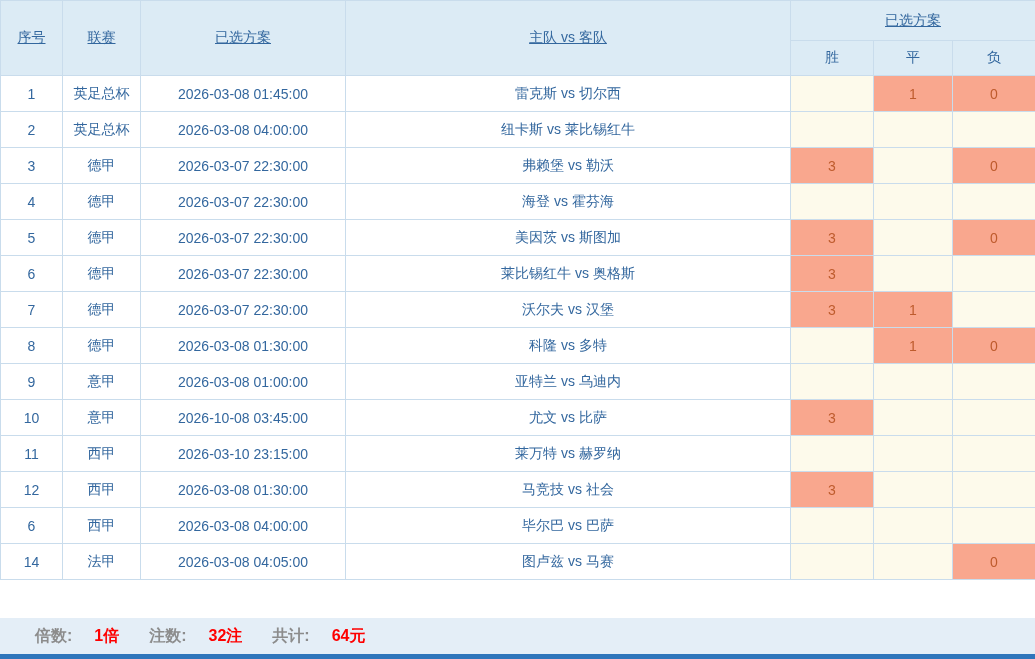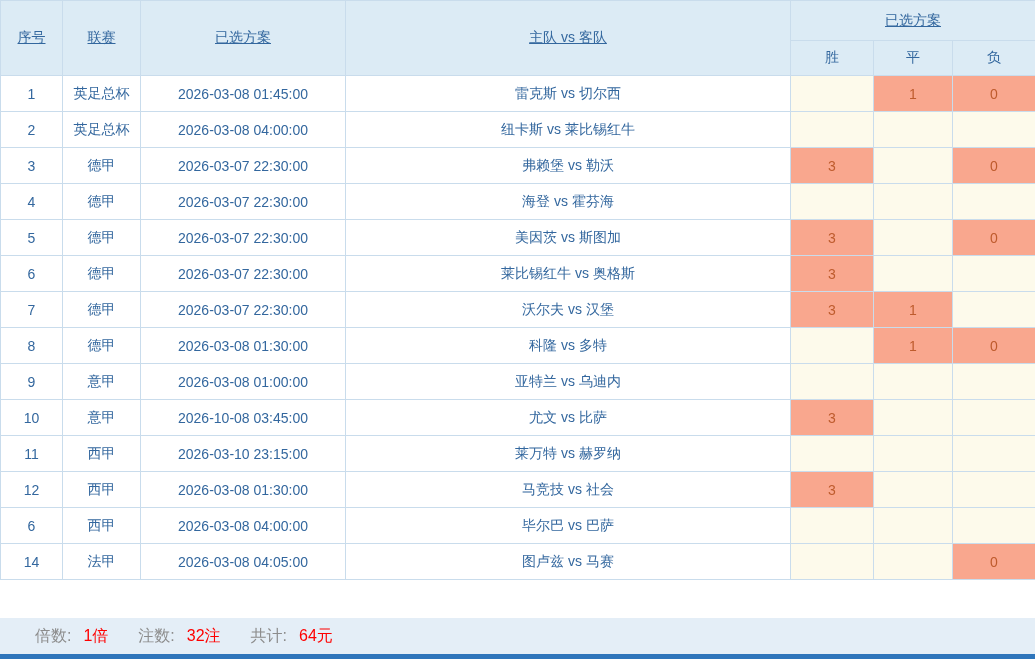--- a/index.html
+++ b/index.html
@@ -28,22 +28,22 @@
   th,td{border:1px solid var(--border);text-align:center;font-weight:normal;
     font-size:14px;color:var(--text_blue);overflow:hidden;white-space:nowrap;}
   thead tr.h1 th{height:40px;background:var(--header_bg);text-decoration:underline;}
   thead tr.h2 th{height:35px;background:var(--header_bg);}
   tbody td{height:36px;background:#ffffff;}
   tbody td.sel{background:var(--cream);cursor:pointer;}
   tbody td.sel.selected{background:var(--orange_bg);color:var(--orange_text);}
   .footer-gap{height:38px;background:#ffffff;}
   .footer-bar{height:36px;background:var(--footer_bg);display:flex;align-items:center;
     padding-left:35px;font-size:16px;color:var(--footer_label);}
-  .footer-bar .group{margin-right:30px;display:flex;align-items:center;}
-  .footer-bar .value{color:var(--red);margin-left:12px;}
+  .footer-bar .group{margin-right:30px;display:flex;align-items:center;font-weight:bold;}
+  .footer-bar .value{color:var(--red);margin-left:22px;}
   .bottom-strip{height:7px;background:var(--bottom_bar);}
 </style>
 </head>
 <body>
 
 <table>
   <colgroup>
     <col class="c-no">
       <col class="c-league">
       <col class="c-time">

